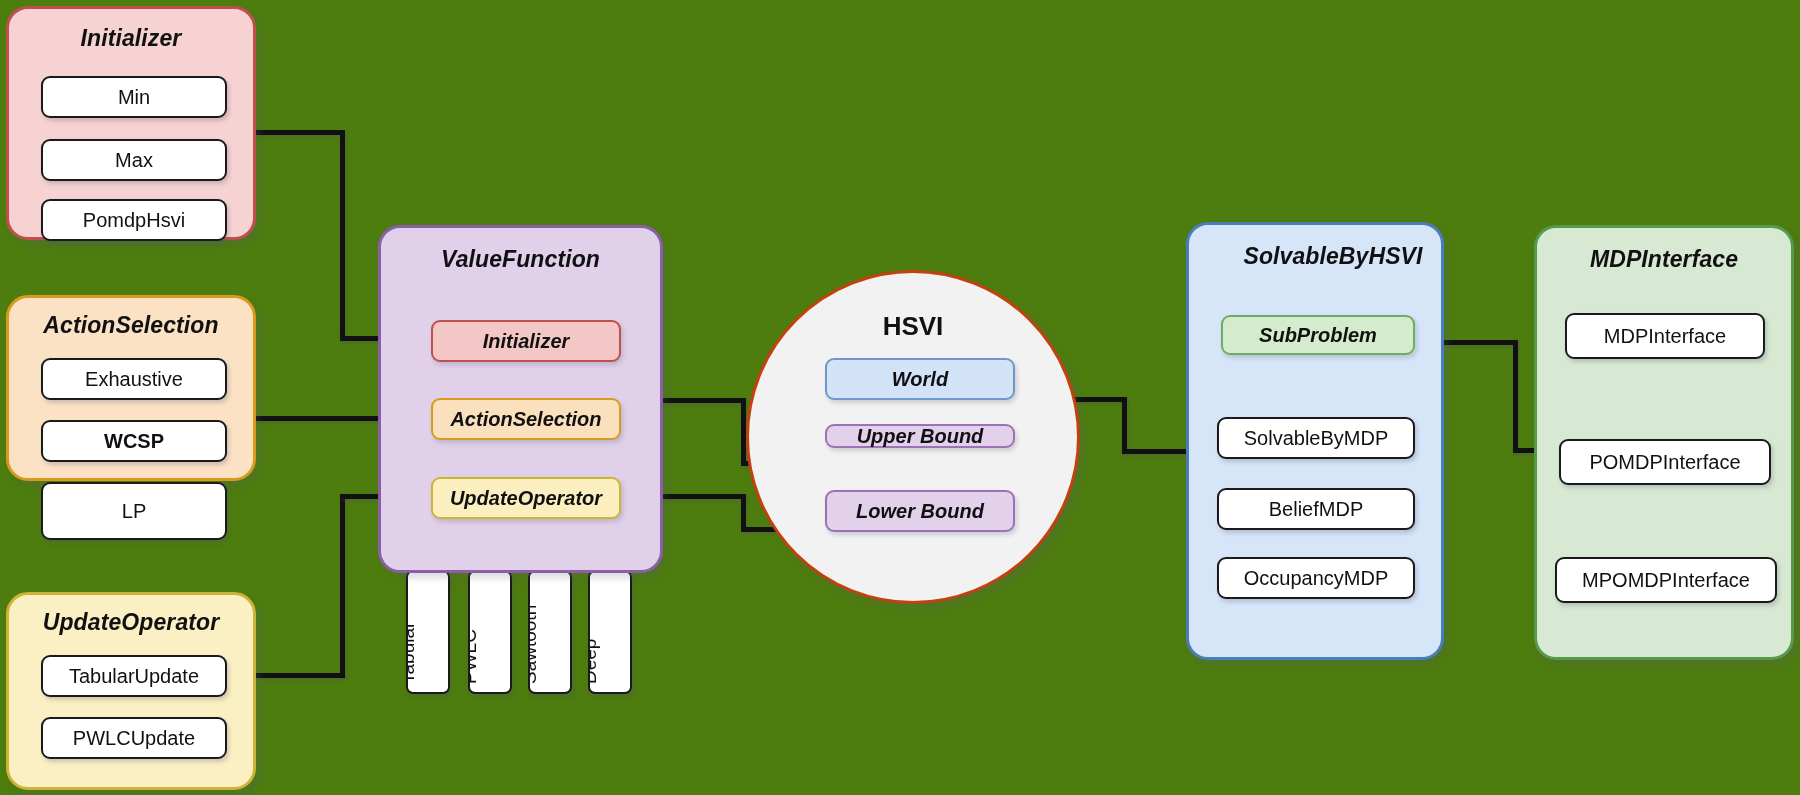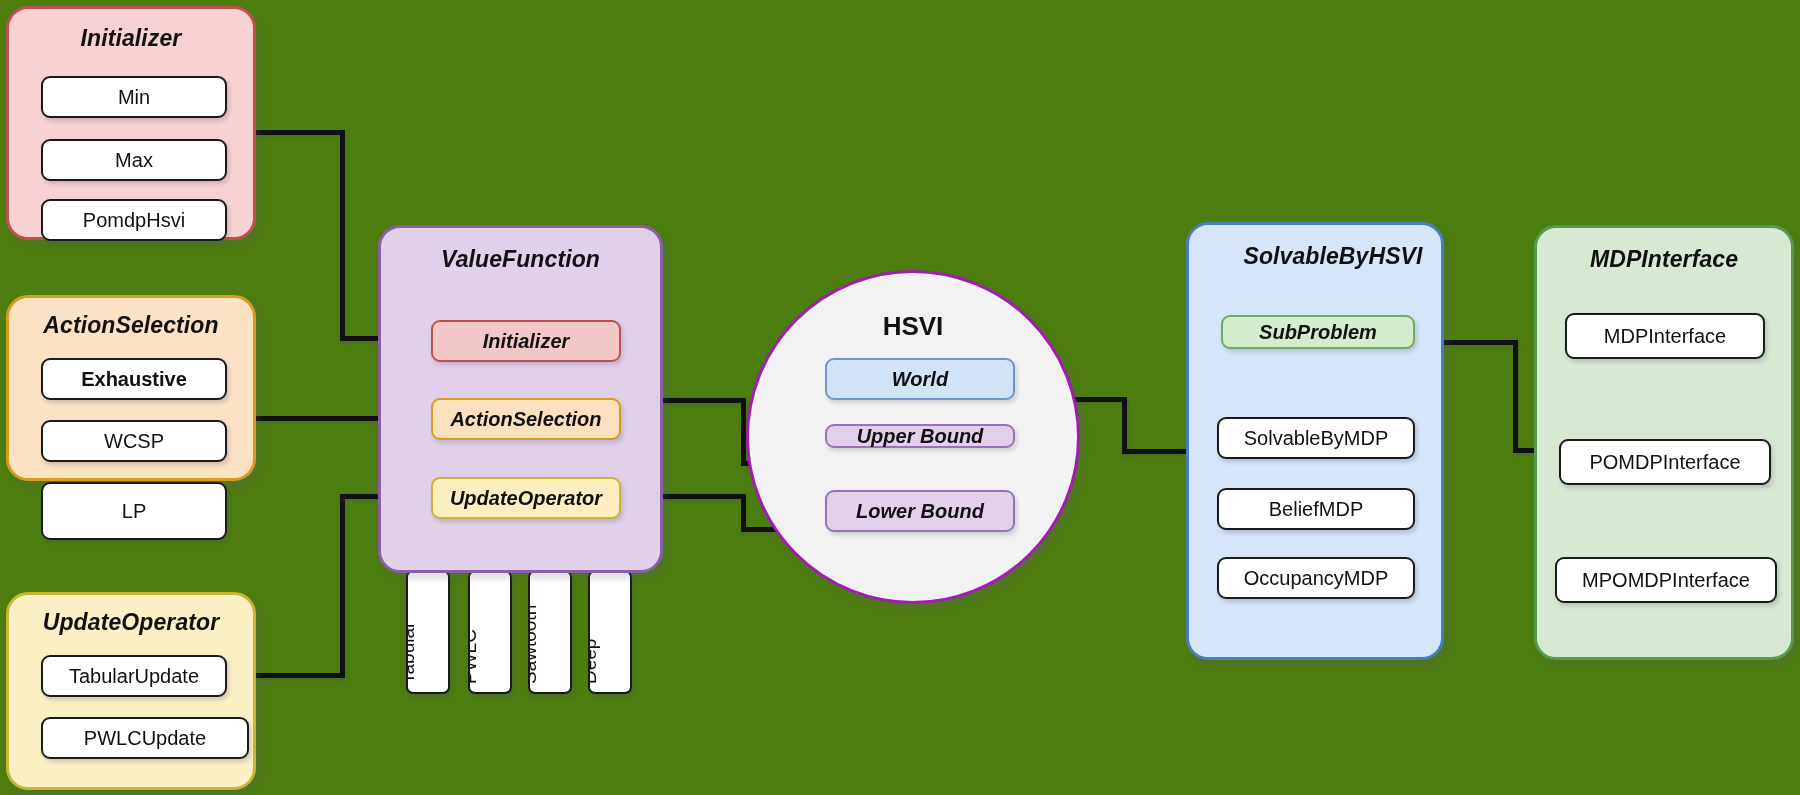--- a/index.html
+++ b/index.html
@@ -84,21 +84,21 @@
   .c-world       { background: #d2e3f8; border-color: #6f97c9; font-style: italic; }
   .c-bound       { background: #e3d1ec; border-color: #9b72b5; }
   .c-subproblem  { background: #d4ebcd; border-color: #6fae62; }
 
   
   .circle {
     position: absolute;
     box-sizing: border-box;
     border-radius: 50%;
     background: #f2f2f2;
-    border: 3px solid #a21caf;
+    border: 3px solid #c2410c;
     box-shadow: 4px 5px 7px rgba(90, 90, 120, 0.22);
   }
   .circle-title {
     position: absolute;
     width: 100%;
     text-align: center;
     font-size: 26px;
     font-weight: bold;
     color: #111111;
   }
@@ -168,29 +168,29 @@
 
   <div class="group g-initializer" style="left:6px; top:6px; width:250px; height:234px;">
     <div class="group-title" style="margin-top:16px;">Initializer</div>
     <div class="item" style="position:absolute; left:32px; top:67px;  width:186px; height:42px;">Min</div>
     <div class="item" style="position:absolute; left:32px; top:130px; width:186px; height:42px;">Max</div>
     <div class="item" style="position:absolute; left:32px; top:190px; width:186px; height:42px;">PomdpHsvi</div>
   </div>
 
   <div class="group g-actionsel" style="left:6px; top:295px; width:250px; height:186px;">
     <div class="group-title" style="margin-top:14px;">ActionSelection</div>
-    <div class="item" style="position:absolute; left:32px; top:60px;  width:186px; height:42px;font-weight:bold;">Exhaustive</div>
-    <div class="item" style="position:absolute; left:32px; top:122px; width:186px; height:42px;">WCSP</div>
+    <div class="item" style="position:absolute; left:32px; top:60px;  width:186px; height:42px;">Exhaustive</div>
+    <div class="item" style="position:absolute; left:32px; top:122px; width:186px; height:42px;font-weight:bold;">WCSP</div>
     <div class="item" style="position:absolute; left:32px; top:184px; width:186px; height:58px;">LP</div>
   </div>
 
   <div class="group g-updateop" style="left:6px; top:592px; width:250px; height:198px;">
     <div class="group-title" style="margin-top:14px;">UpdateOperator</div>
     <div class="item" style="position:absolute; left:32px; top:60px;  width:186px; height:42px;">TabularUpdate</div>
-    <div class="item" style="position:absolute; left:32px; top:122px; width:208px; height:42px;text-align:right;">PWLCUpdate</div>
+    <div class="item" style="position:absolute; left:32px; top:122px; width:186px; height:42px;text-align:right;">PWLCUpdate</div>
   </div>
 
   <div class="vtab" style="left:406px; top:570px; width:44px; height:124px;">
     <span>Tabular</span>
   </div>
   <div class="vtab" style="left:468px; top:570px; width:44px; height:124px;">
     <span>PWLC</span>
   </div>
   <div class="vtab" style="left:528px; top:570px; width:44px; height:124px;">
     <span>Sawtooth</span>
@@ -208,21 +208,21 @@
 
   <div class="circle" style="left:746px; top:270px; width:334px; height:334px;">
     <div class="circle-title" style="top:38px;">HSVI</div>
     <div class="refchip c-world" style="position:absolute; left:-24px; top:85px;  width:190px; height:42px; margin-left:100px;">World</div>
     <div class="refchip c-bound" style="position:absolute; left:-24px; top:151px; width:190px; height:24px; margin-left:100px;">Upper Bound</div>
     <div class="refchip c-bound" style="position:absolute; left:-24px; top:217px; width:190px; height:42px; margin-left:100px;">Lower Bound</div>
   </div>
 
   <div class="group g-solvable" style="left:1186px; top:222px; width:258px; height:438px;">
     <div class="group-title" style="margin-top:18px;padding-left:36px;">SolvableByHSVI</div>
-    <div class="refchip c-subproblem" style="position:absolute; left:32px; top:90px; width:194px; height:34px;">SubProblem</div>
+    <div class="refchip c-subproblem" style="position:absolute; left:32px; top:90px; width:194px; height:40px;">SubProblem</div>
     <div class="item" style="position:absolute; left:28px; top:192px; width:198px; height:42px;">SolvableByMDP</div>
     <div class="item" style="position:absolute; left:28px; top:263px; width:198px; height:42px;">BeliefMDP</div>
     <div class="item" style="position:absolute; left:28px; top:332px; width:198px; height:42px;">OccupancyMDP</div>
   </div>
 
   <div class="group g-mdpiface" style="left:1534px; top:225px; width:260px; height:435px;">
     <div class="group-title" style="margin-top:18px;">MDPInterface</div>
     <div class="item" style="position:absolute; left:28px; top:85px;  width:200px; height:46px;">MDPInterface</div>
     <div class="item" style="position:absolute; left:22px; top:211px; width:212px; height:46px;">POMDPInterface</div>
     <div class="item" style="position:absolute; left:18px; top:329px; width:222px; height:46px;">MPOMDPInterface</div>

